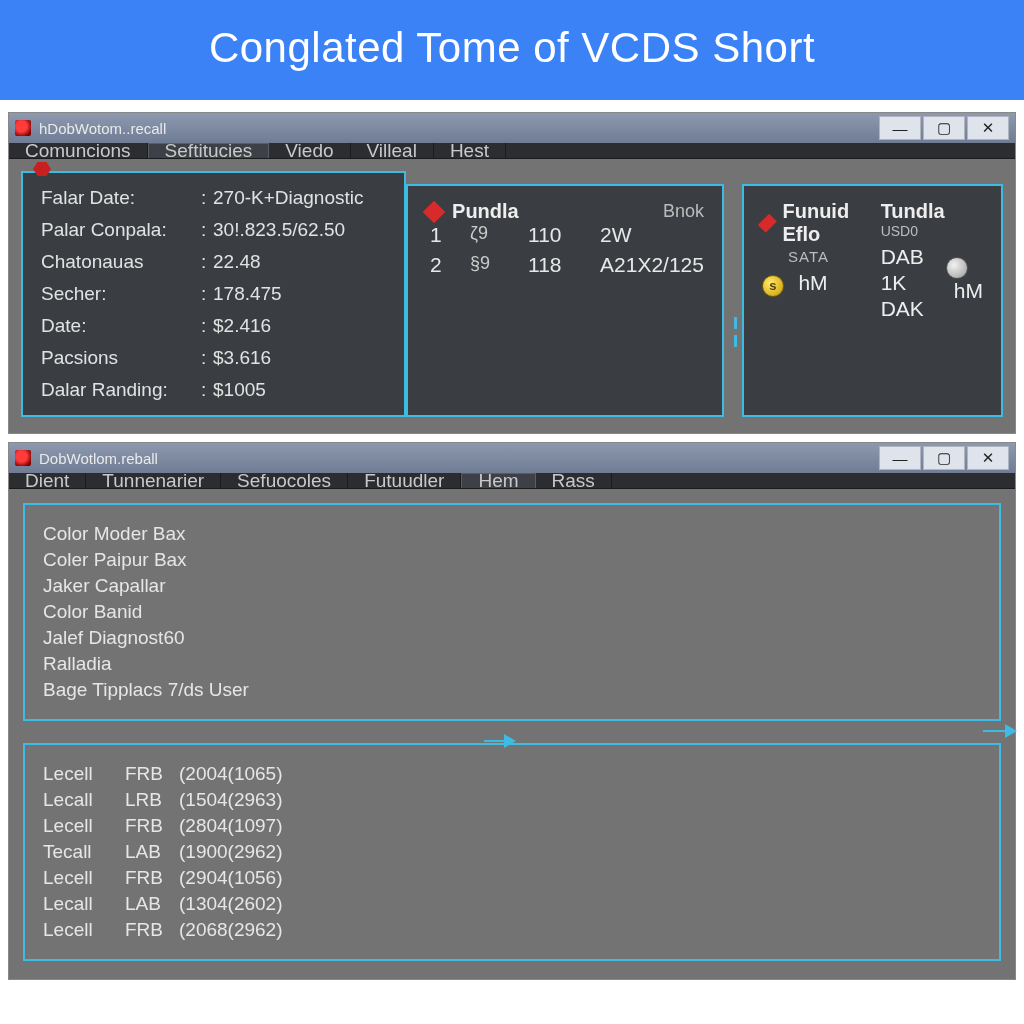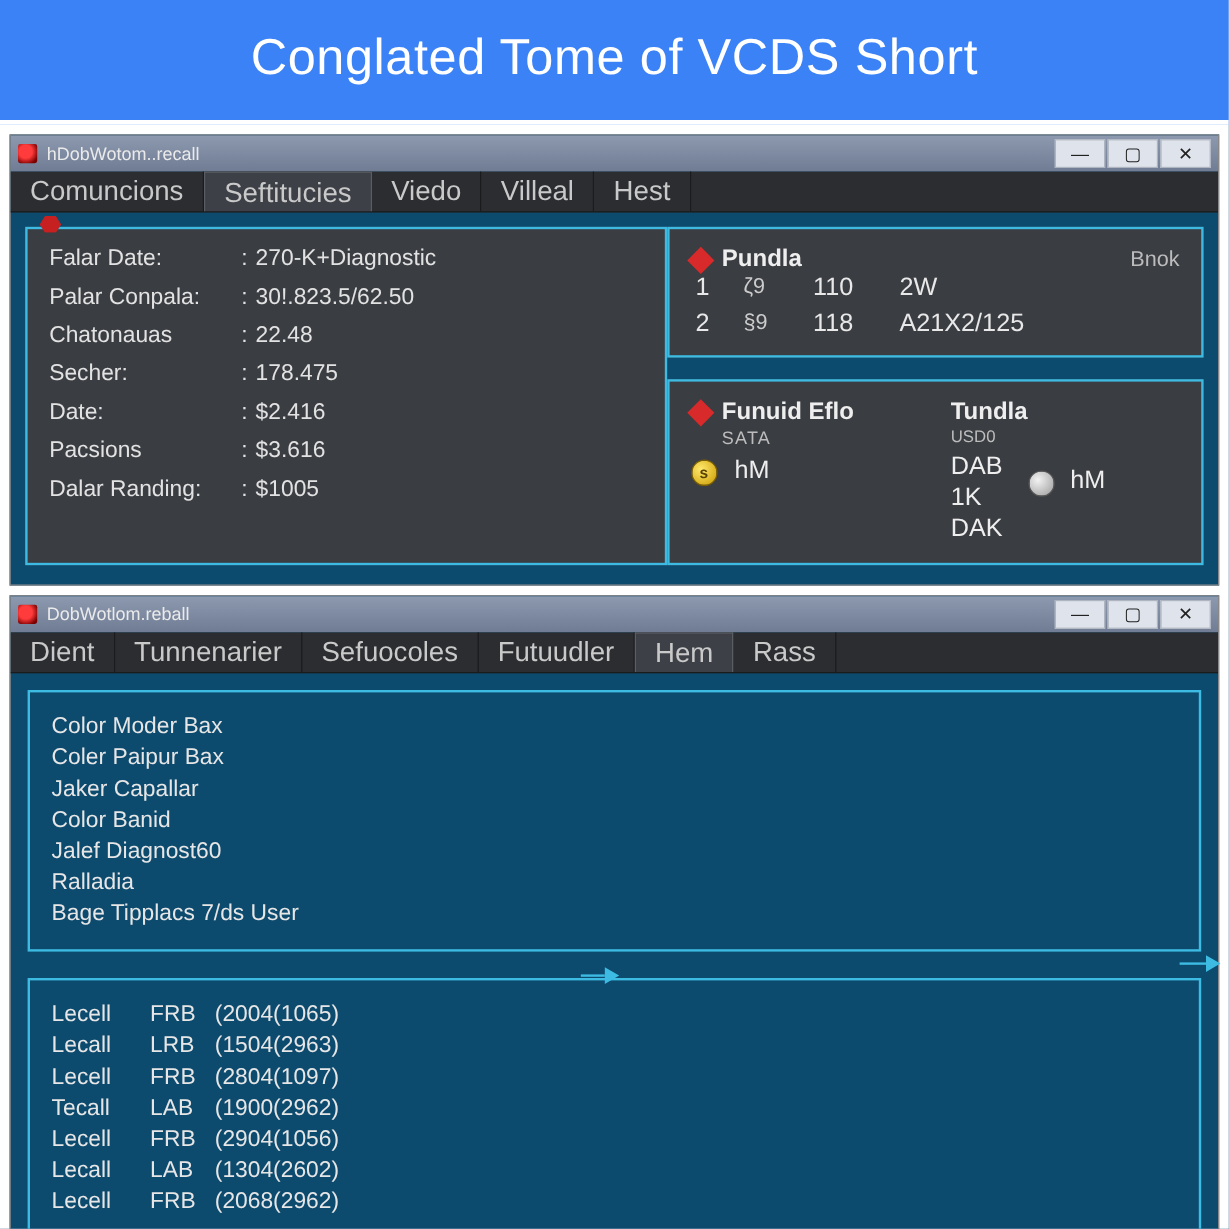--- a/index.html
+++ b/index.html
@@ -17,21 +17,21 @@
     font-size: 42px;
     font-weight: 400;
     padding: 24px 0 28px;
     letter-spacing: 0.5px;
     border-bottom: 4px solid #fff;
   }
 
   .window {
     margin: 8px;
     border: 1px solid #888;
-    background: #0c4a6e;
+    background: #737373;
     color: #d8d8d8;
   }
   .titlebar {
     background: linear-gradient(#8c99af, #6f7c93);
     display: flex;
     align-items: center;
     height: 30px;
     padding: 0 6px;
     font-size: 15px;
     color: #eaeaea;
@@ -49,23 +49,23 @@
     color: #222; font-size: 15px;
     background: #dfe4ec;
     margin-left: 2px;
     border: 1px solid #aeb5c0;
   }
 
   .menubar {
     display: flex;
     background: #2b2d31;
     border-bottom: 1px solid #1a1b1d;
-    height: 34px;
+    height: 16px;
     align-items: stretch;
-    font-size: 23px;
+    font-size: 19px;
   }
   .menuitem {
     padding: 6px 16px;
     color: #c9c9c9;
     display: flex; align-items: center;
     border-right: 1px solid #1a1b1d;
   }
   .menuitem.active {
     background: #3d4047;
     border: 1px solid #5a5d63;
@@ -77,21 +77,21 @@
     padding: 12px 12px 16px;
     position: relative;
   }
   .panel {
     border: 2px solid #3dbbe2;
     padding: 14px 18px;
     background: #3a3d42;
     position: relative;
   }
   .panel.left1 { flex: 1.05; }
-  .rightcol { flex: 0.95; display: flex; flex-direction: column; gap: 18px; }
+  .rightcol { flex: 0.95; display: flex; flex-direction: row; gap: 18px; margin-top: 13px; }
   .panel .badge {
     position: absolute;
     top: -11px; left: 10px;
     width: 18px; height: 14px;
     background: #c72020;
     clip-path: polygon(0 50%, 25% 0, 75% 0, 100% 50%, 75% 100%, 25% 100%);
   }
   .kv { display: grid; grid-template-columns: 160px 12px auto; row-gap: 10px; font-size: 19px; }
   .kv .lab { color: #e2e2e2; }
   .kv .col { color: #e2e2e2; }

